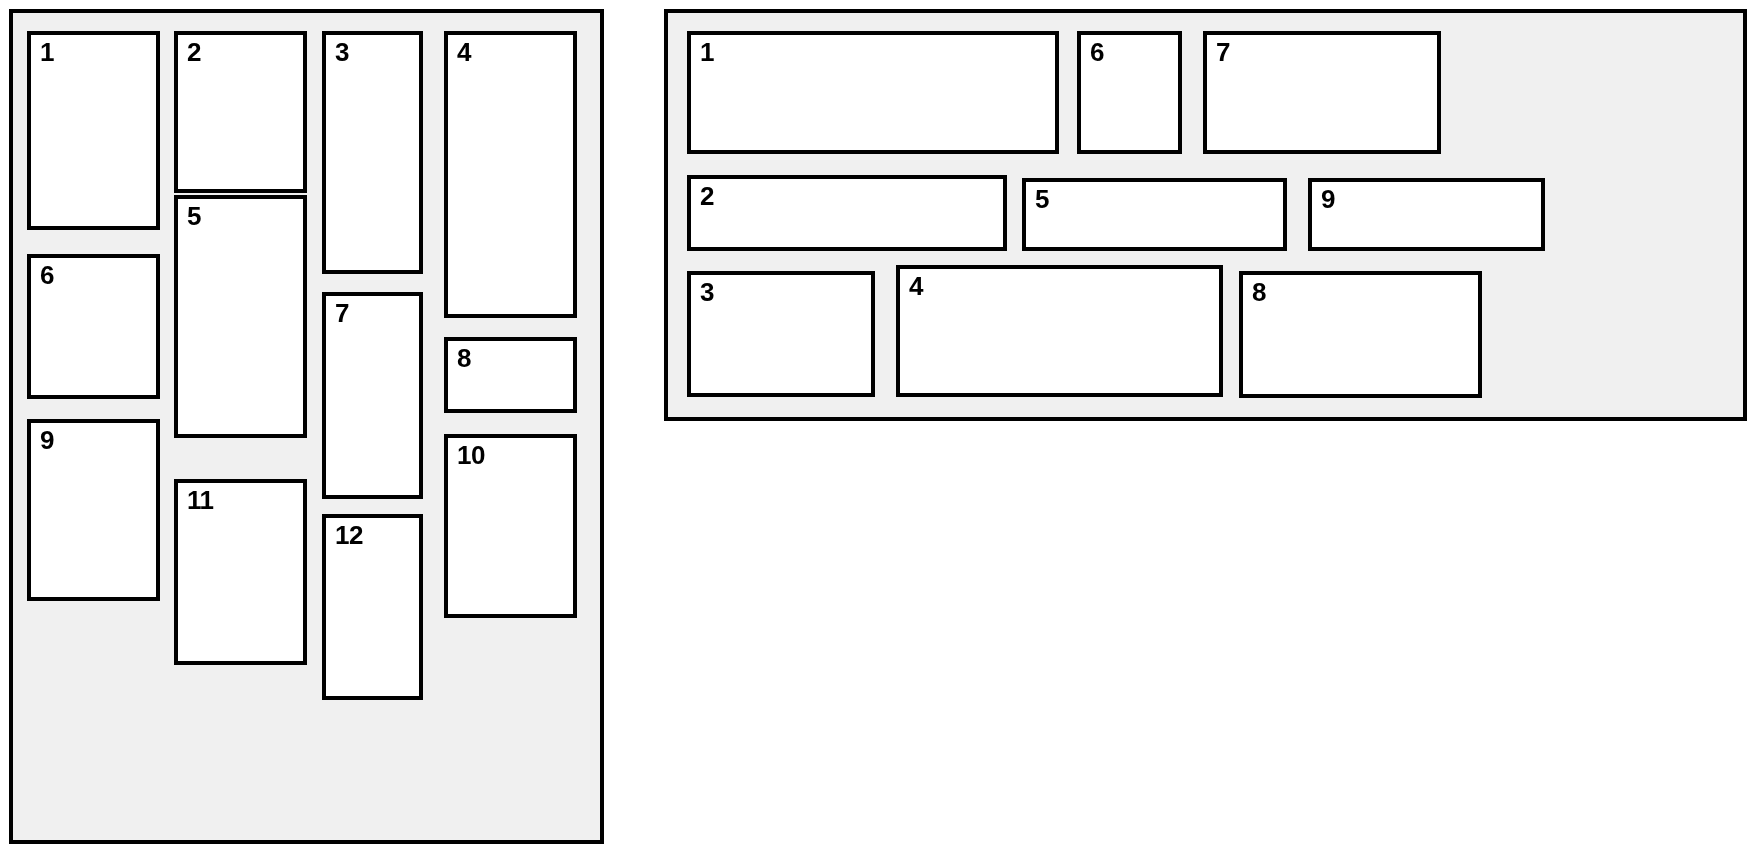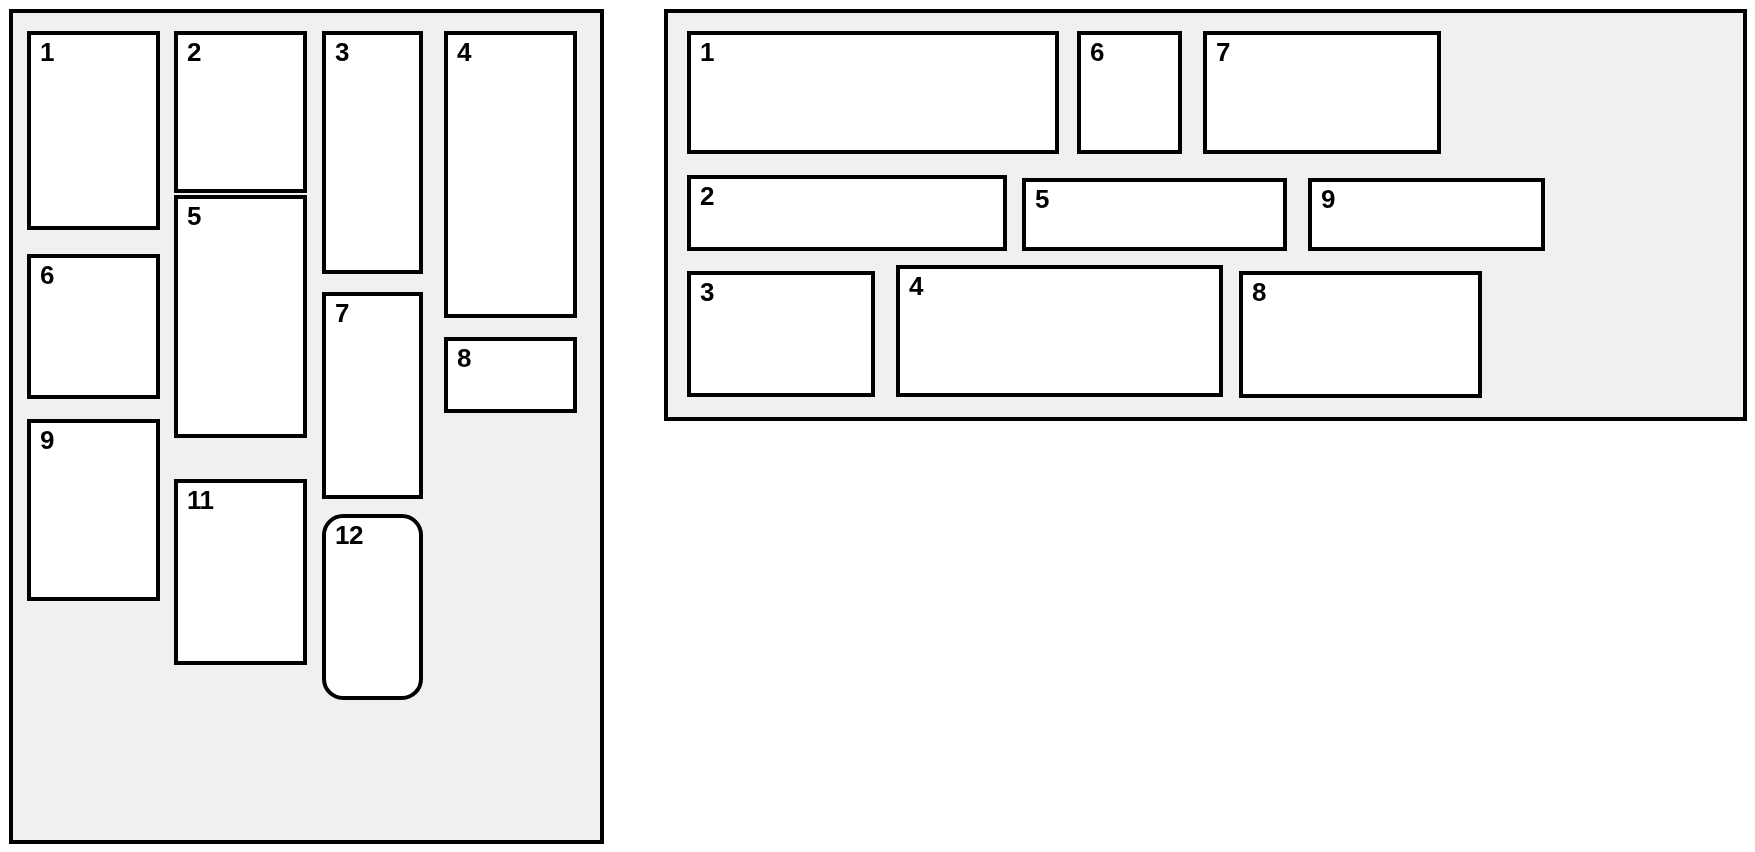--- a/index.html
+++ b/index.html
@@ -70,24 +70,27 @@
       </div>
       <div class="box" style="left: 309px; top: 279px; width: 101px; height: 207px; background: rgb(255, 255, 255); border-color: rgb(0, 0, 0); border-width: 4px;">
         <span class="box-label">7</span>
       </div>
       <div class="box" style="left: 431px; top: 324px; width: 133px; height: 76px; background: rgb(255, 255, 255); border-color: rgb(0, 0, 0); border-width: 4px;">
         <span class="box-label">8</span>
       </div>
       <div class="box" style="left: 14px; top: 406px; width: 133px; height: 182px; background: rgb(255, 255, 255); border-color: rgb(0, 0, 0); border-width: 4px;">
         <span class="box-label">9</span>
       </div>
+      <div class="box" style="left: 431px; top: 421px; width: 133px; height: 184px; background: rgb(255, 255, 255); border-color: rgb(0, 0, 0); border-width: 4px;">
+        <span class="box-label">10</span>
+      </div>
       <div class="box" style="left: 161px; top: 448px; width: 133px; height: 186px; background: rgb(255, 255, 255); border-color: rgb(0, 0, 0); border-width: 4px; margin-top: 18px;">
         <span class="box-label">11</span>
       </div>
-      <div class="box" style="left: 309px; top: 501px; width: 101px; height: 186px; background: rgb(255, 255, 255); border-color: rgb(0, 0, 0); border-width: 4px; border-radius: 21px;">
+      <div class="box" style="left: 309px; top: 501px; width: 101px; height: 186px; background: rgb(255, 255, 255); border-color: rgb(0, 0, 0); border-width: 4px;">
         <span class="box-label">12</span>
       </div>
     </div>
     <div class="panel" style="left: 664px; top: 9px; width: 1083px; height: 412px; background: rgb(240, 240, 240); border-color: rgb(0, 0, 0); border-width: 4px;">
       <div class="box" style="left: 19px; top: 18px; width: 372px; height: 123px; background: rgb(255, 255, 255); border-color: rgb(0, 0, 0); border-width: 4px;">
         <span class="box-label">1</span>
       </div>
       <div class="box" style="left: 409px; top: 18px; width: 105px; height: 123px; background: rgb(255, 255, 255); border-color: rgb(0, 0, 0); border-width: 4px;">
         <span class="box-label">6</span>
       </div>

